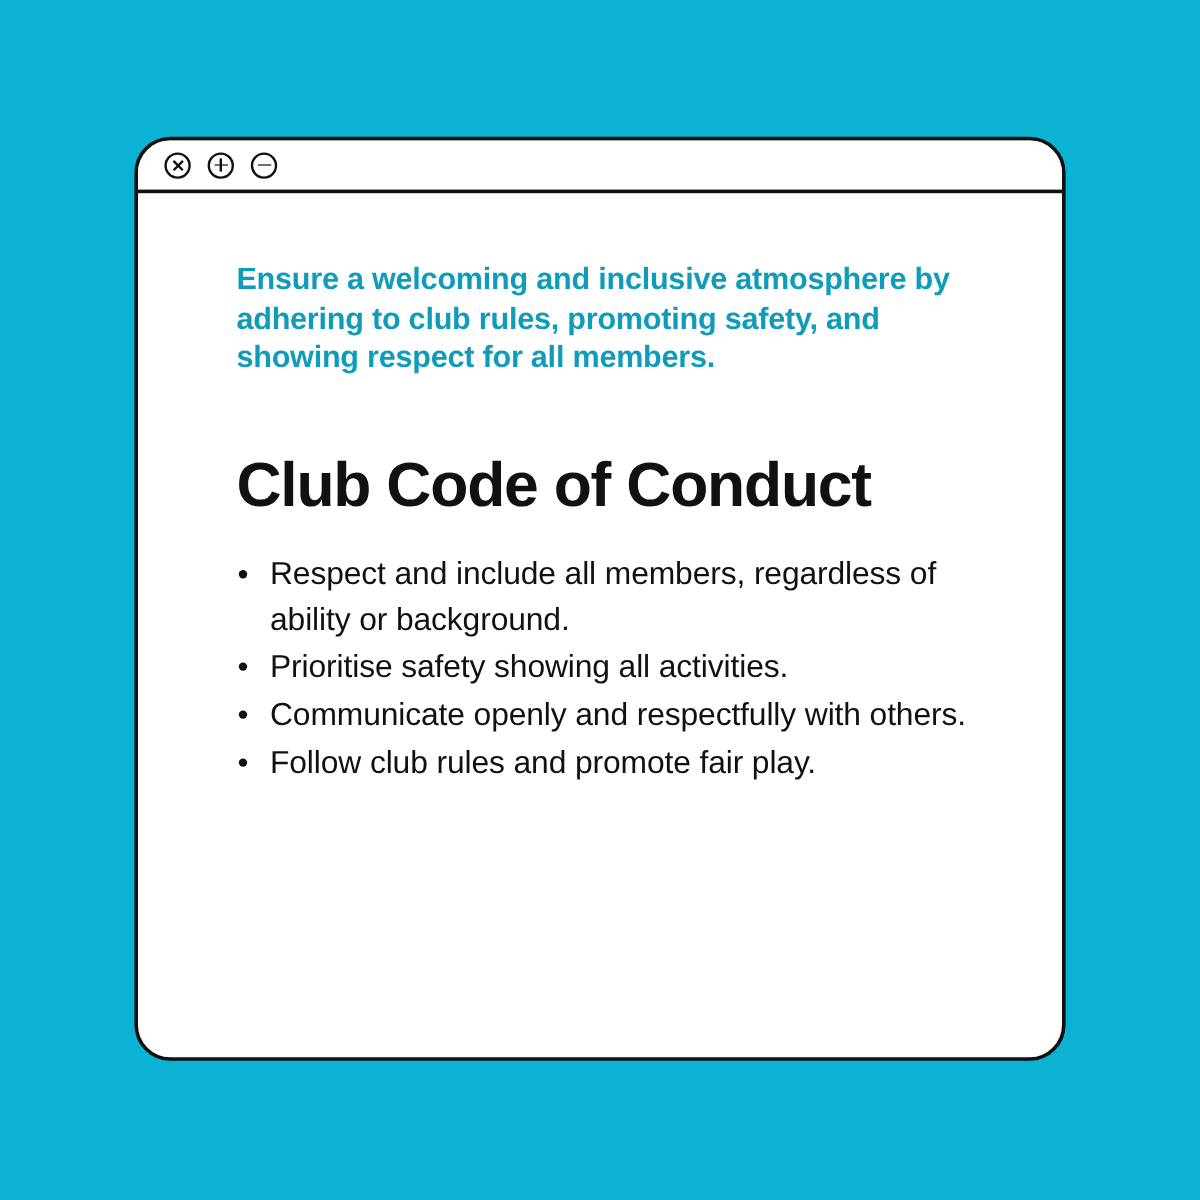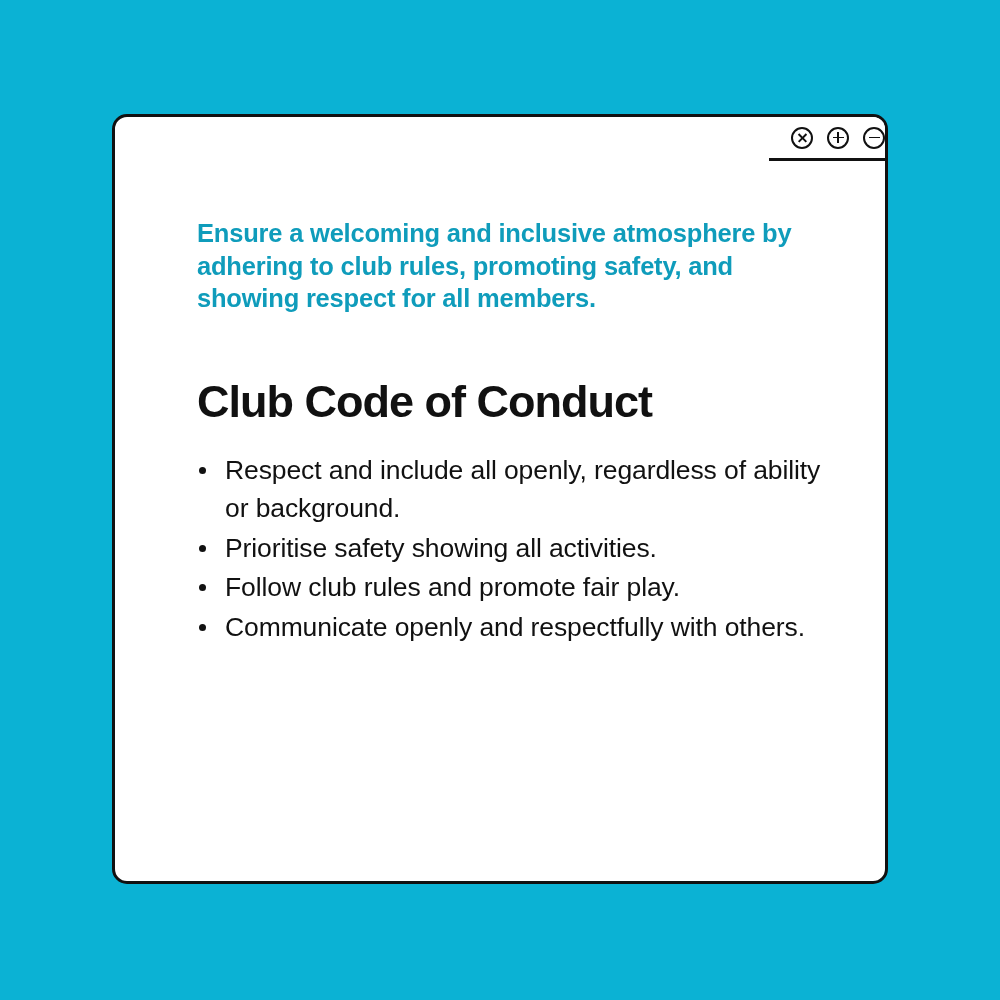--- a/index.html
+++ b/index.html
@@ -21,26 +21,25 @@
   }
 
   .window {
     position: absolute;
     left: 112px;
     top: 114px;
     width: 776px;
     height: 770px;
     background: #ffffff;
     border: 3px solid #111111;
-    border-radius: 15px;
+    border-radius: 30px;
     box-sizing: border-box;
     overflow: hidden;
     display: flex;
     flex-direction: column;
-    align-items: flex-end;
   }
 
   .titlebar {
     height: 44px;
     flex: 0 0 44px;
     border-bottom: 3px solid #111111;
     display: flex;
     align-items: center;
     padding-left: 22px;
     gap: 14px;
@@ -105,21 +104,21 @@
     font-size: 25.5px;
     line-height: 1.28;
     letter-spacing: -0.2px;
     max-width: 625px;
     margin: 0;
   }
 
   .heading {
     color: #111111;
     font-weight: bold;
-    font-size: 45px;
+    font-size: 52px;
     line-height: 1.1;
     letter-spacing: -1px;
     margin: 62px 0 26px 0;
   }
 
   ul.bullets {
     list-style: none;
     margin: 0;
     padding: 0;
   }
@@ -167,23 +166,23 @@
       </div>
     </div>
 
     <div class="content">
 
       <p class="kicker">Ensure a welcoming and inclusive atmosphere by adhering to club rules, promoting safety, and showing respect for all members.</p>
 
       <h1 class="heading">Club Code of Conduct</h1>
 
       <ul class="bullets">
-        <li>Respect and include all openly, regardless of ability or background.</li>
+        <li>Respect and include all members, regardless of ability or background.</li>
         <li>Prioritise safety showing all activities.</li>
+        <li>Communicate openly and respectfully with others.</li>
         <li>Follow club rules and promote fair play.</li>
-        <li>Communicate openly and respectfully with others.</li>
       </ul>
 
     </div>
 
   </div>
 
 </div>
 
 </body></html>

